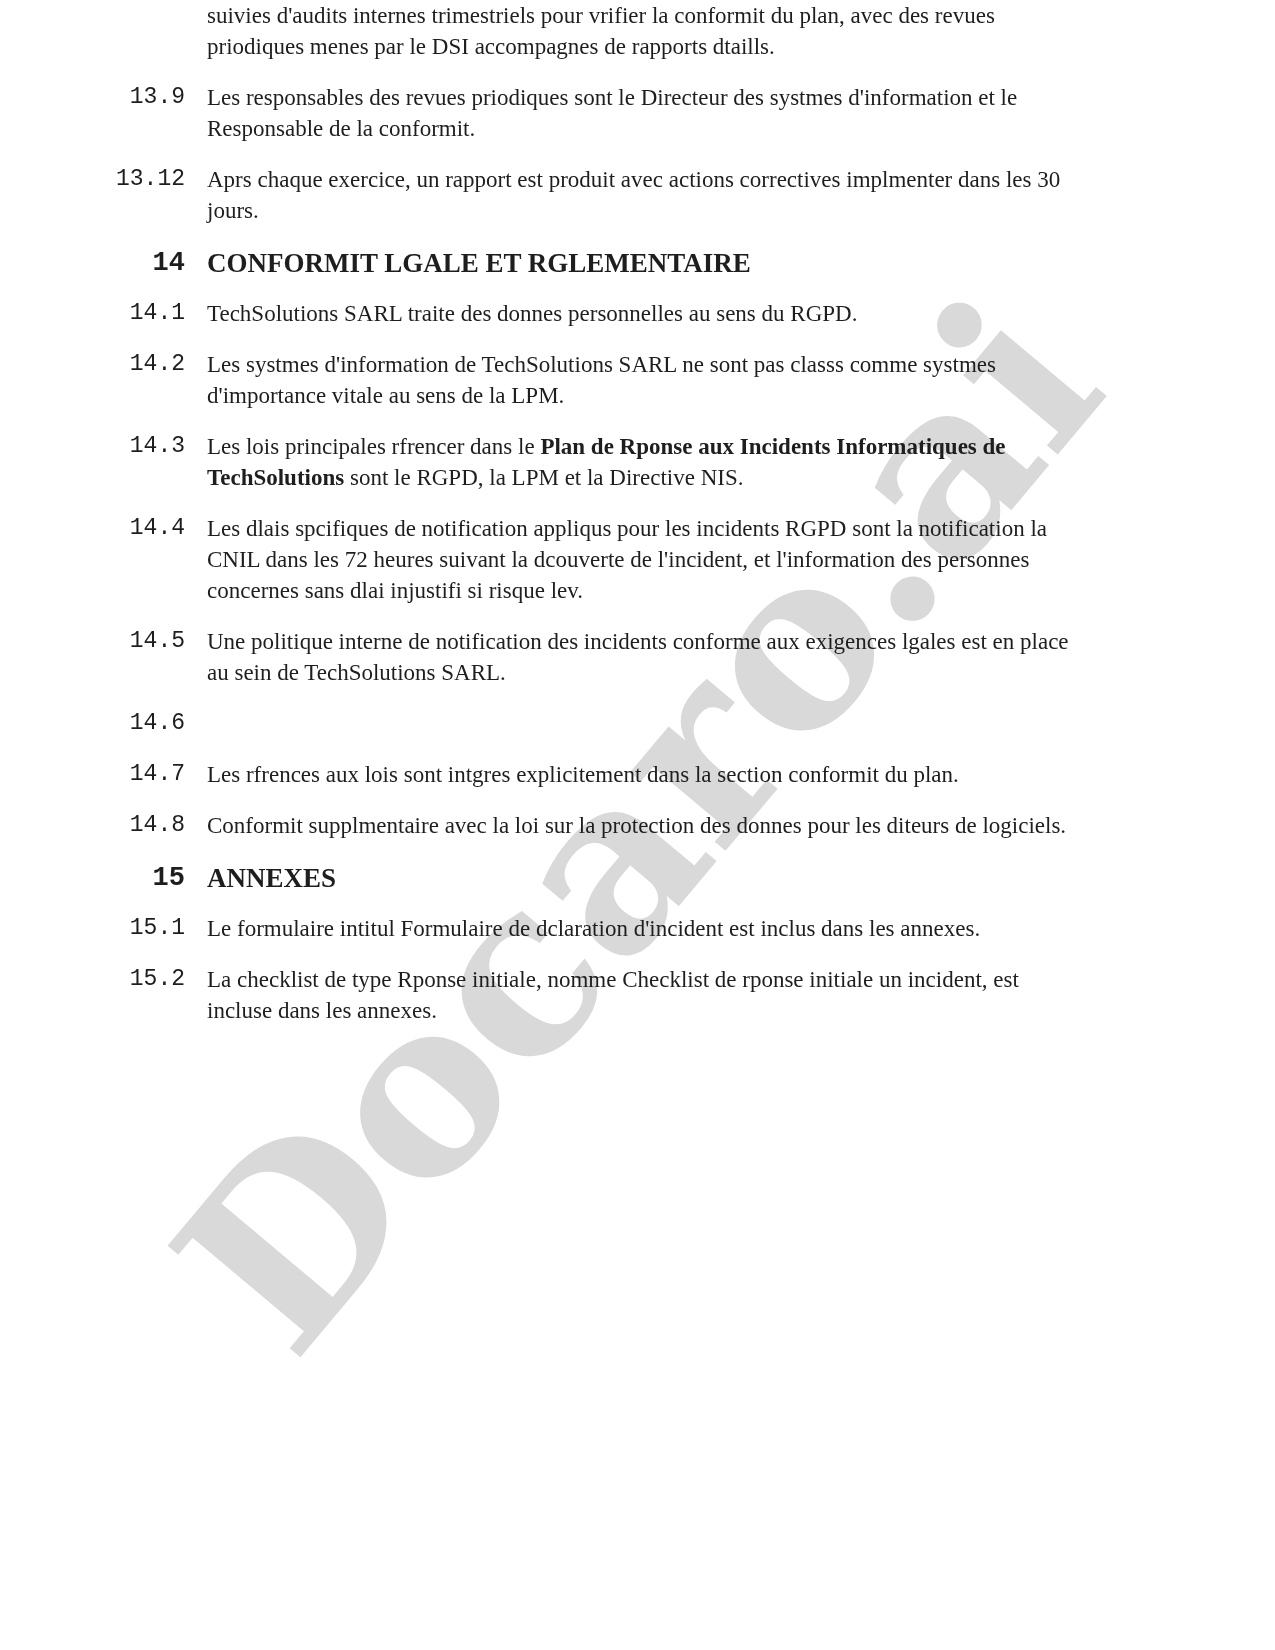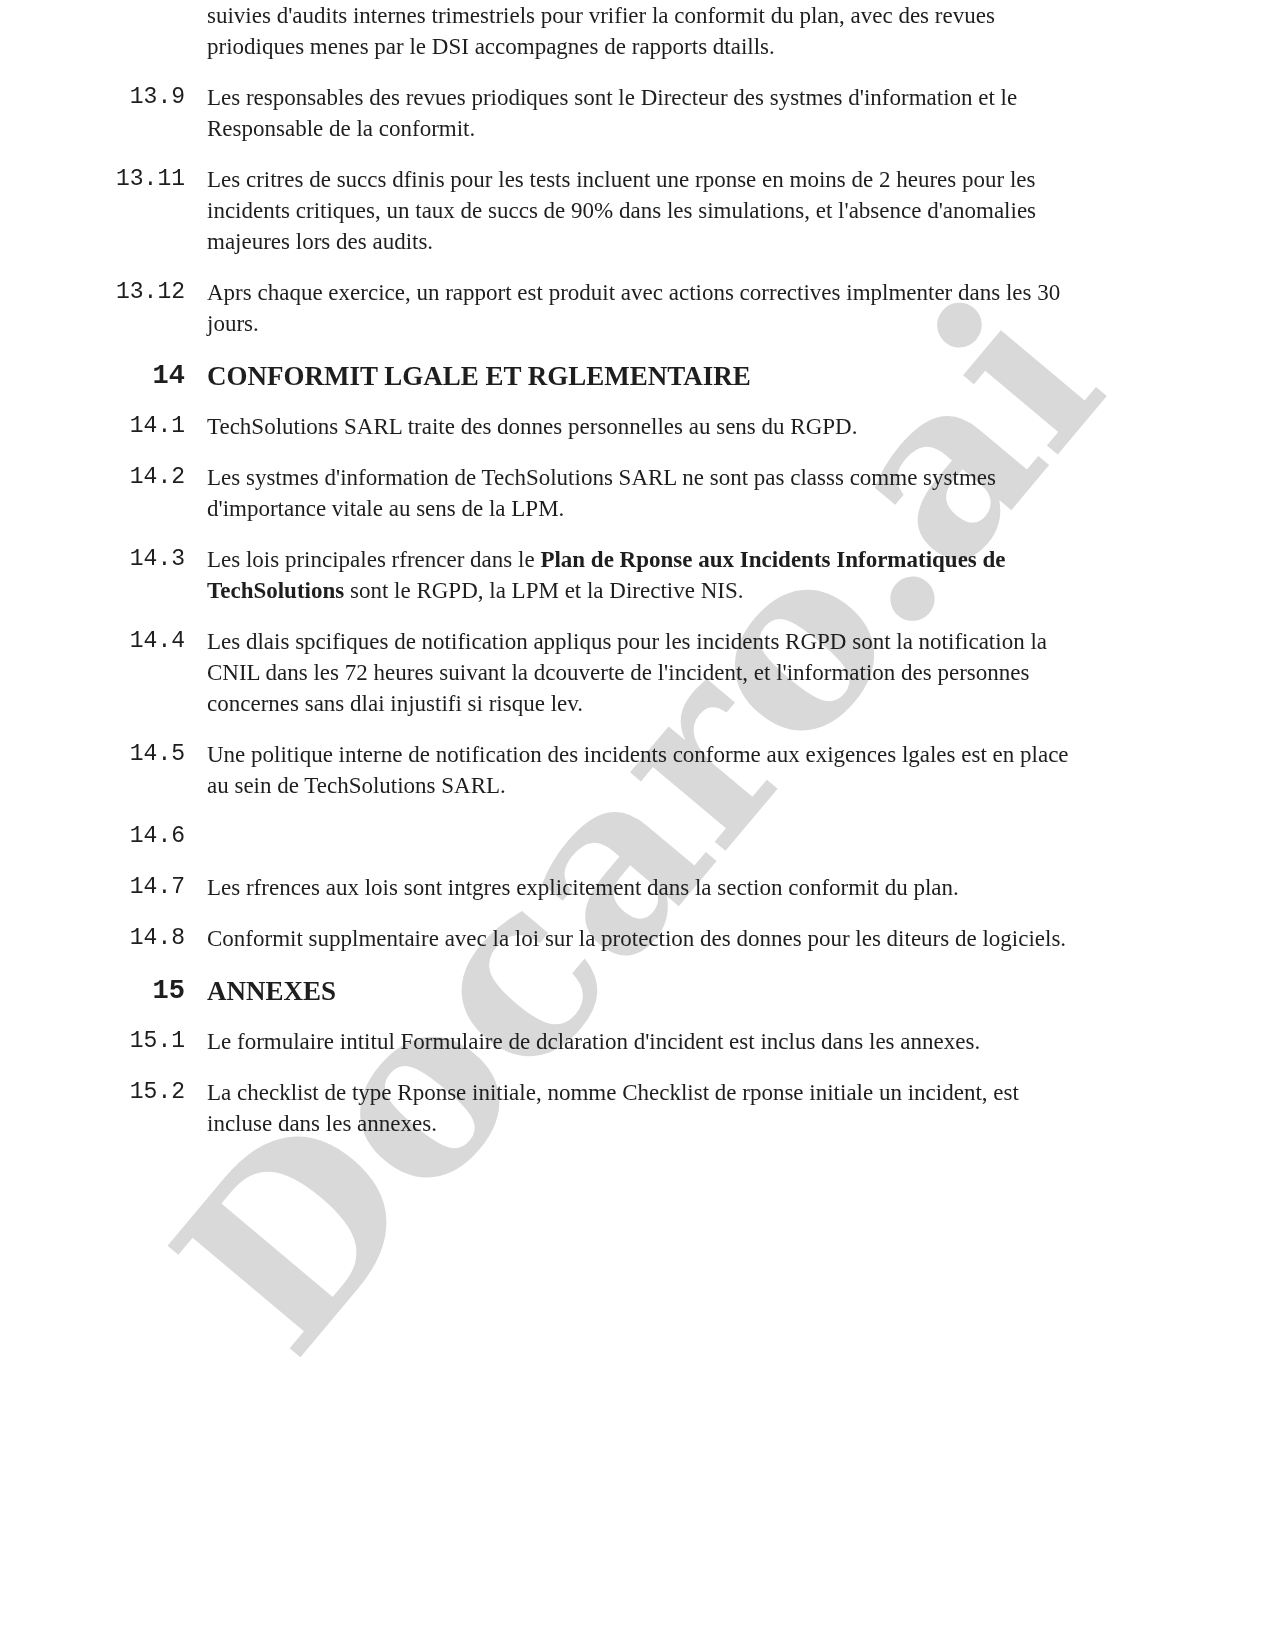--- a/index.html
+++ b/index.html
@@ -72,24 +72,20 @@
     <div class="row">
       <div class="num"></div>
       <div class="text">suivies d'audits internes trimestriels pour vrifier la conformit du plan, avec des revues priodiques menes par le DSI accompagnes de rapports dtaills.</div>
     </div>
 
     <div class="row">
       <div class="num">13.9</div>
       <div class="text">Les responsables des revues priodiques sont le Directeur des systmes d'information et le Responsable de la conformit.</div>
     </div>
     <div class="row">
-      <div class="num">13.11</div>
-      <div class="text">Les critres de succs dfinis pour les tests incluent une rponse en moins de 2 heures pour les incidents critiques, un taux de succs de 90% dans les simulations, et l'absence d'anomalies majeures lors des audits.</div>
-    </div>
-    <div class="row">
       <div class="num">13.12</div>
       <div class="text">Aprs chaque exercice, un rapport est produit avec actions correctives  implmenter dans les 30 jours.</div>
     </div>
 
     <div class="row heading">
       <div class="num">14</div>
       <div class="text">CONFORMIT LGALE ET RGLEMENTAIRE</div>
     </div>
 
     <div class="row">

